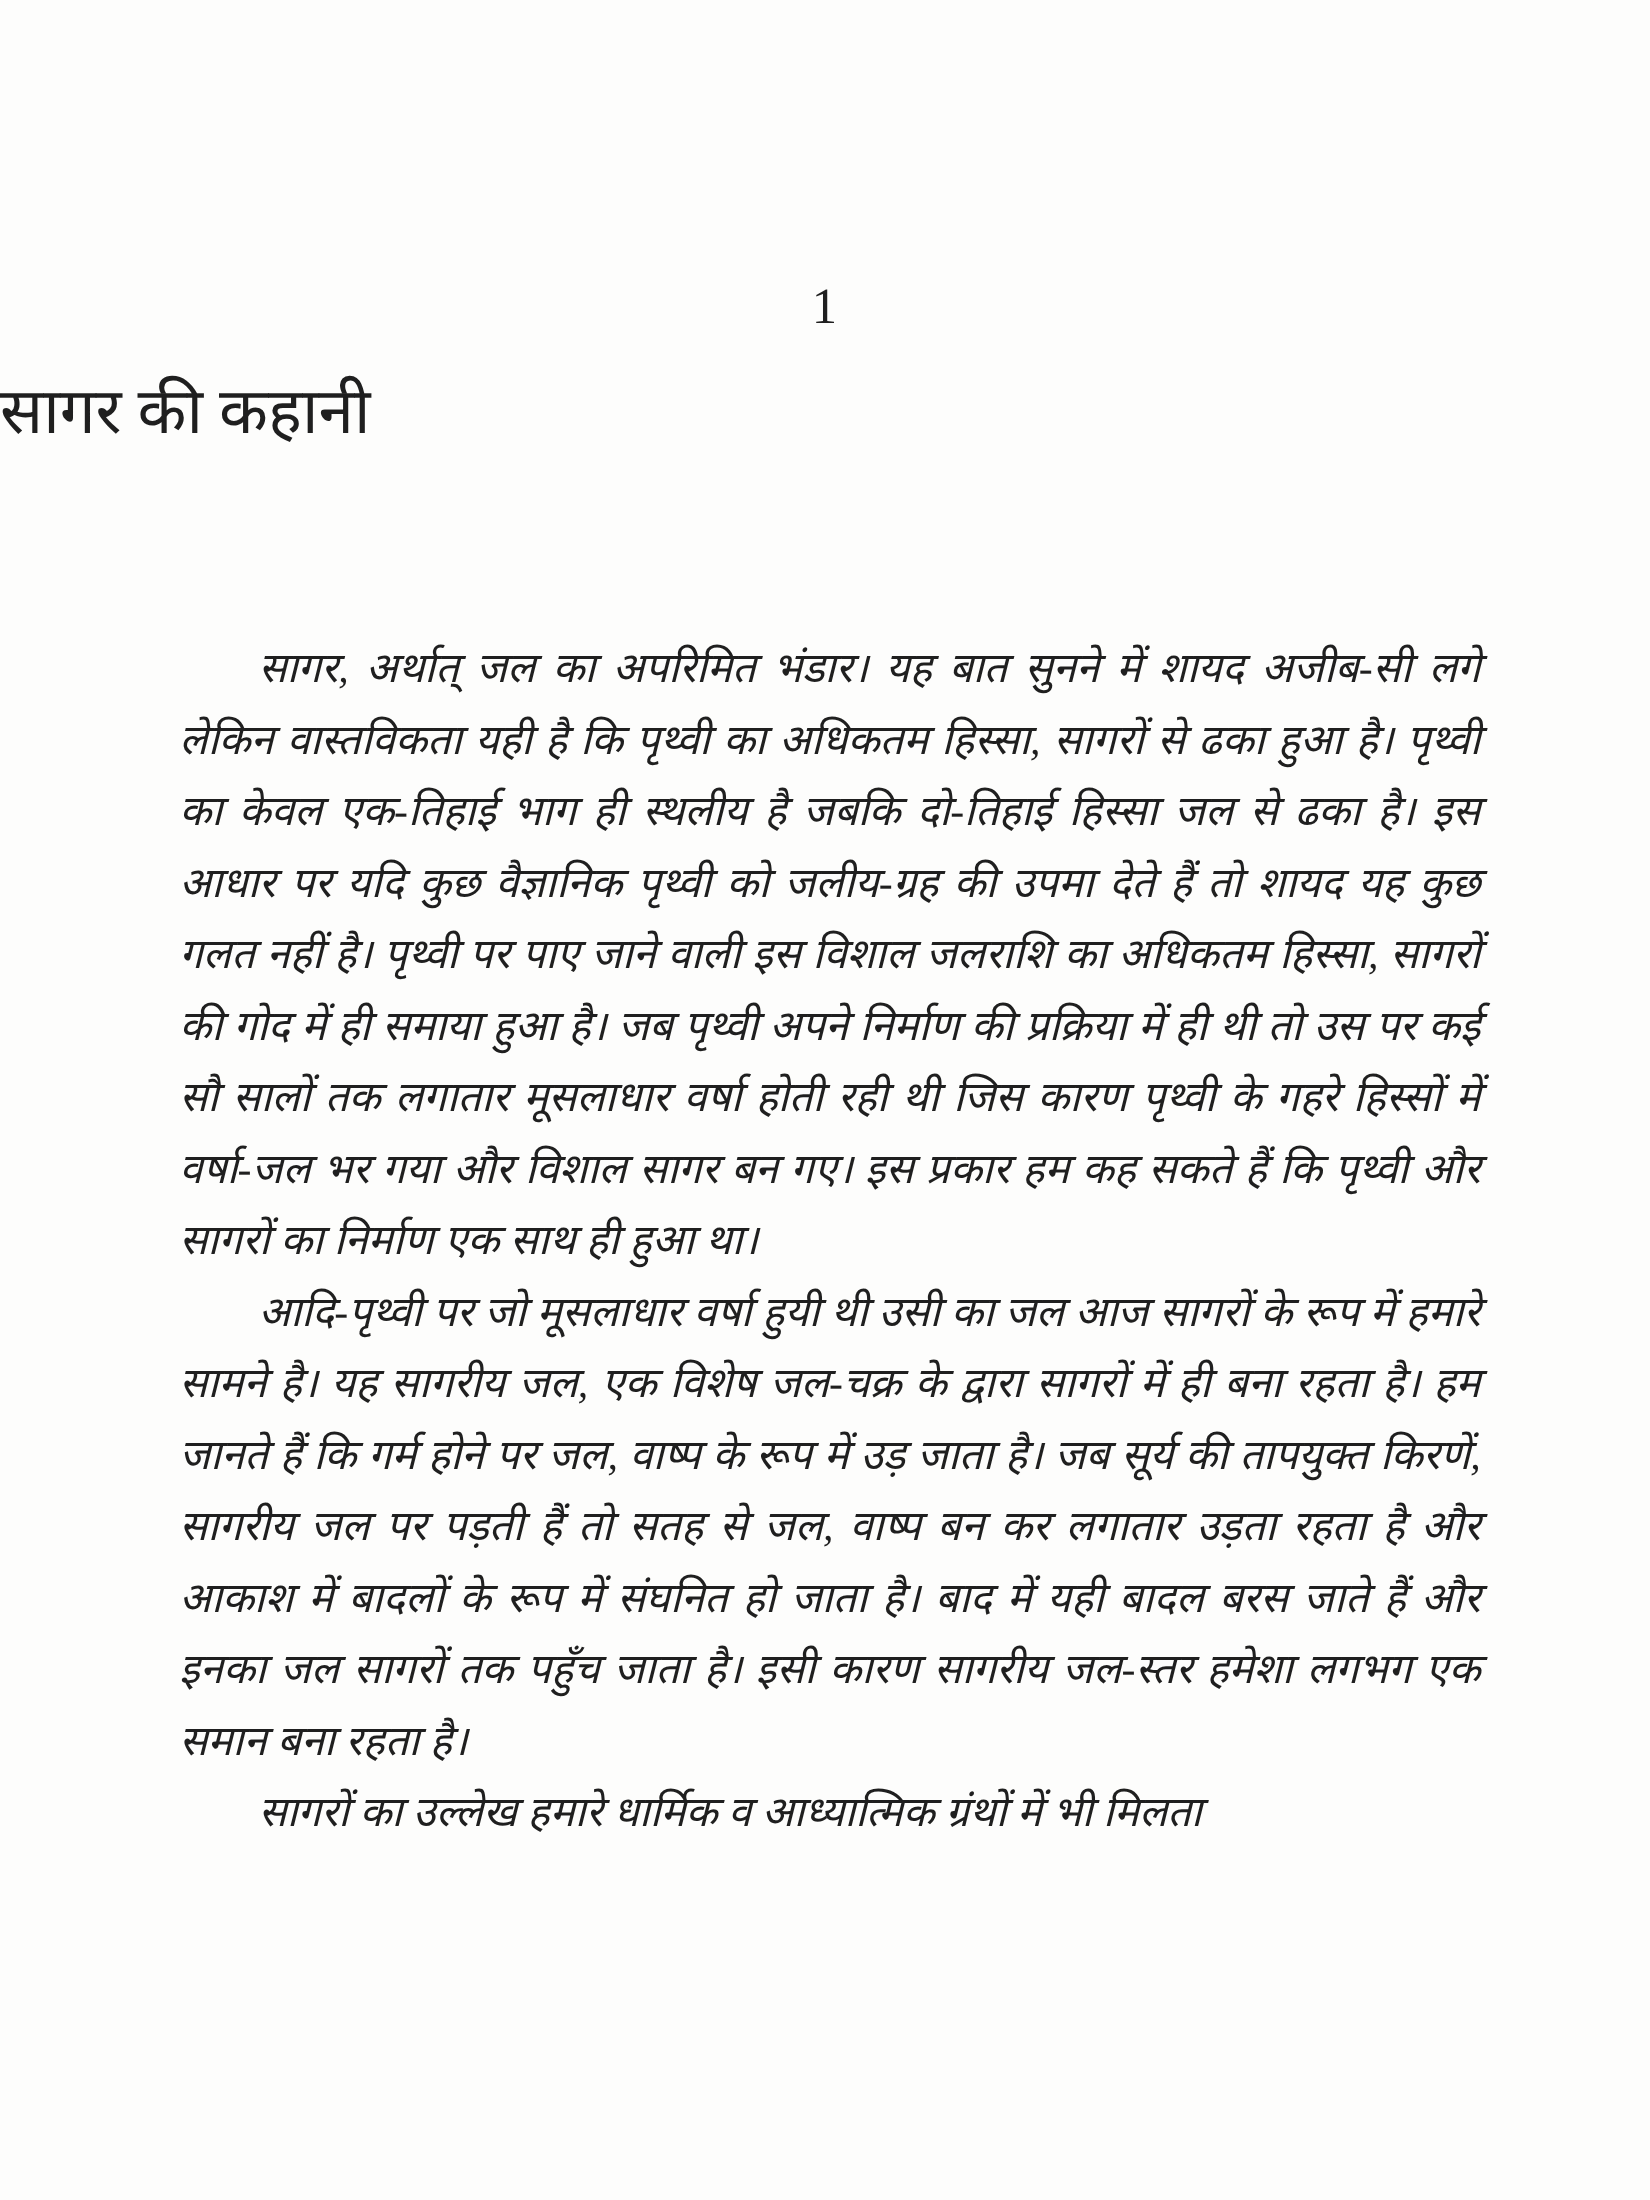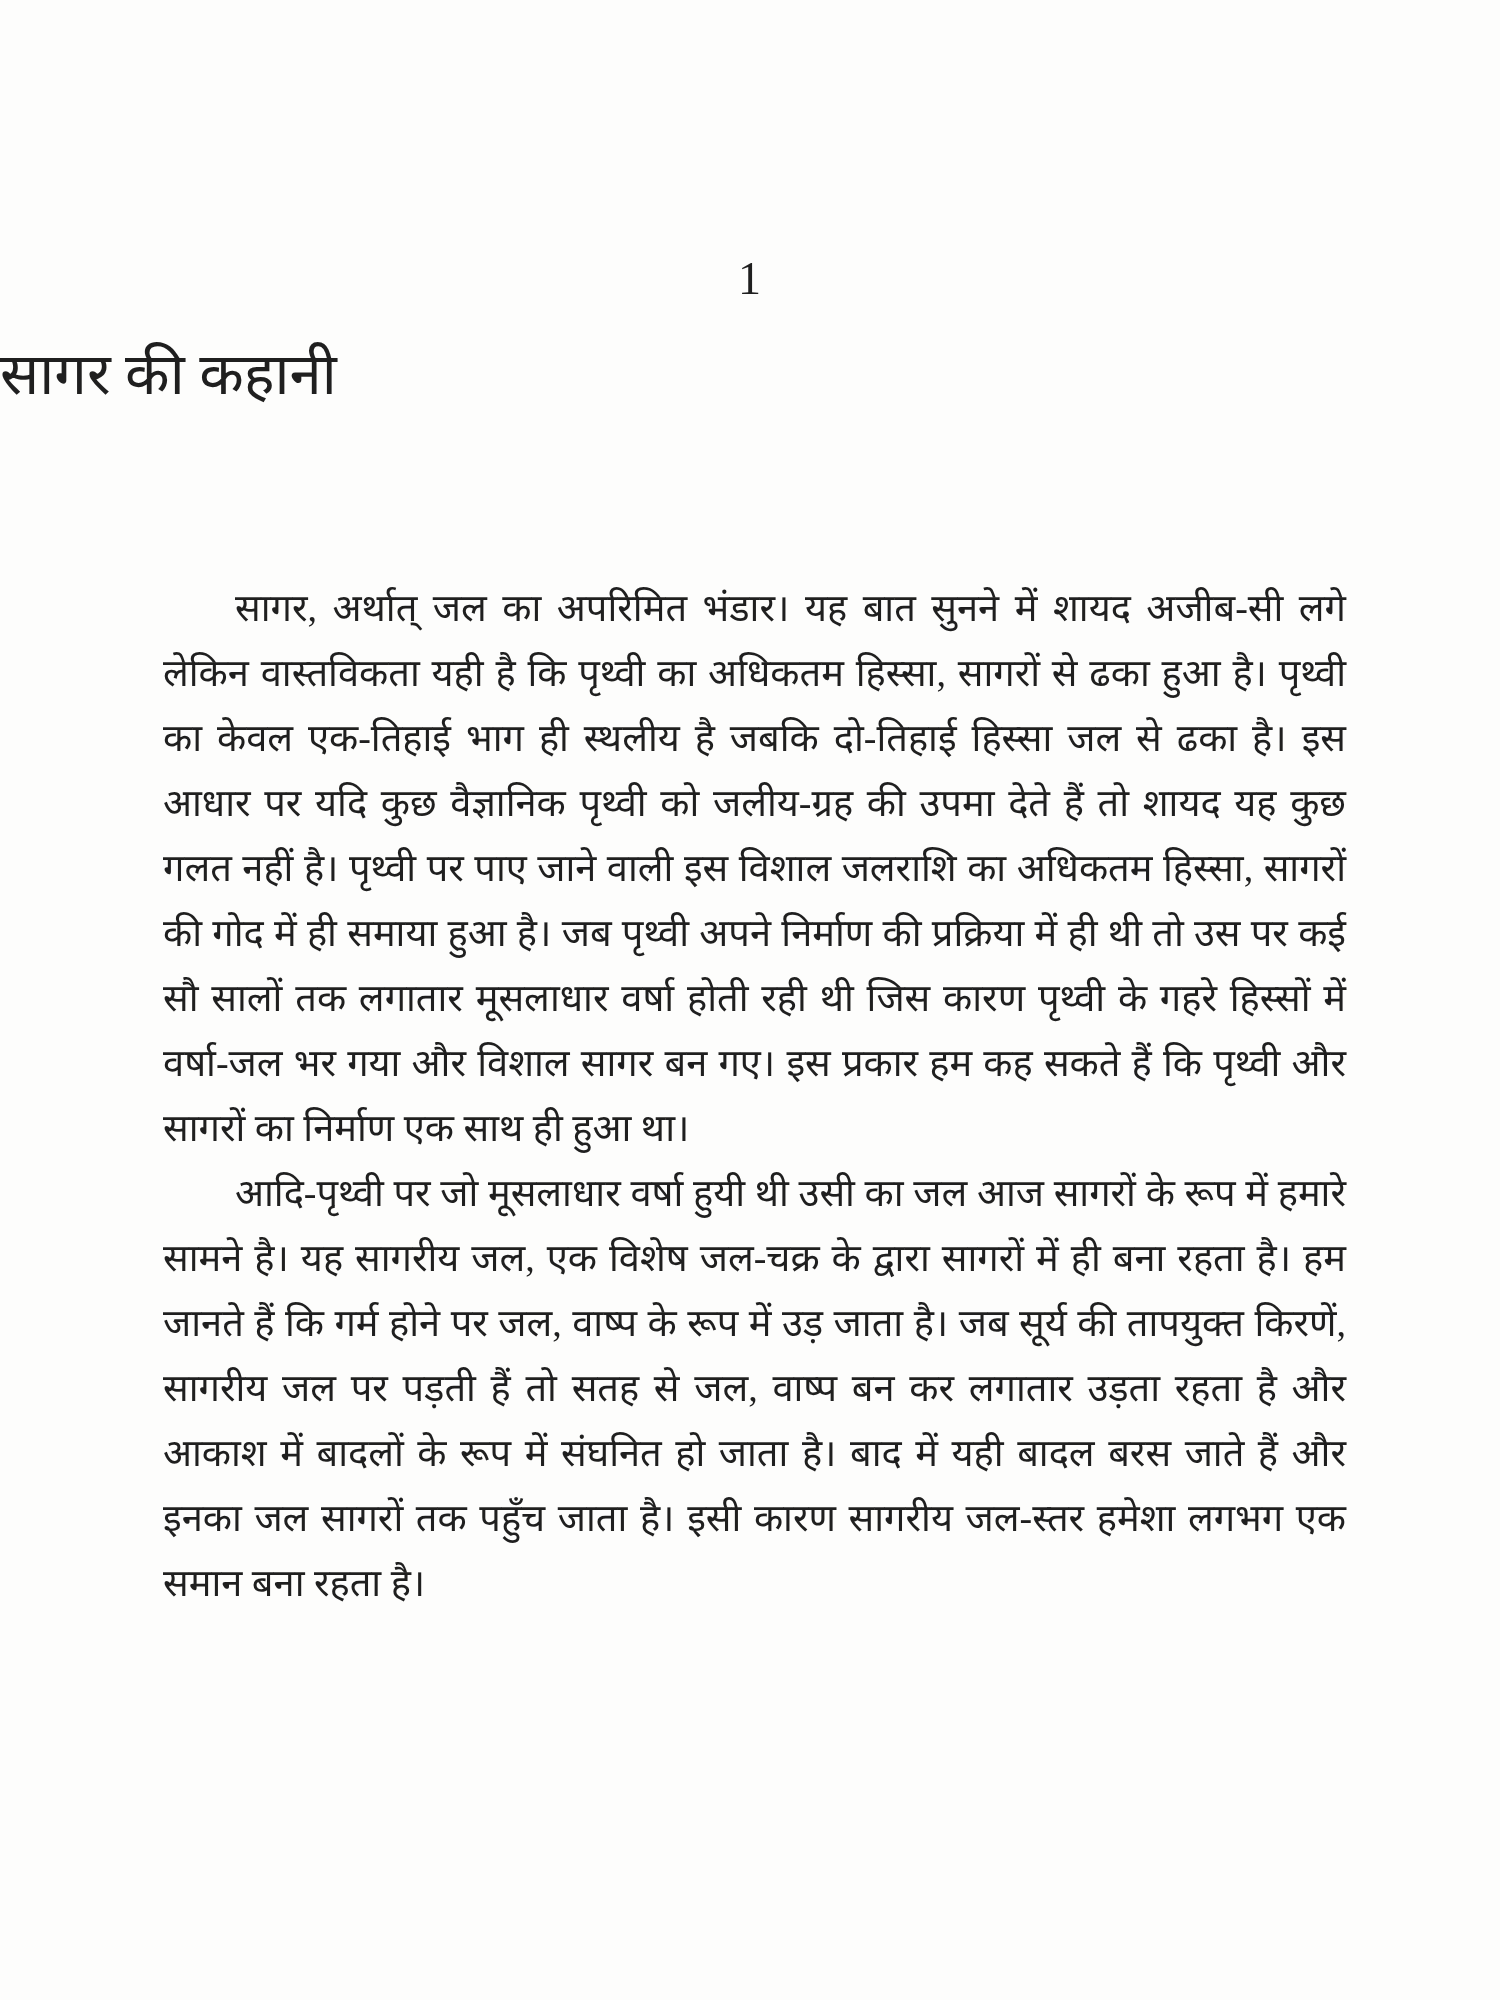--- a/index.html
+++ b/index.html
@@ -37,30 +37,32 @@
   }
   .body-text {
     position: absolute;
     top: 576px;
     left: 163px;
     width: 1183px;
     font-size: 38px;
     line-height: 65px;
     text-align: justify;
     text-justify: inter-word;
+    font-style: italic;
   }
   .body-text p {
     margin: 0;
     padding: 0;
     text-indent: 72px;
   }
 </style>
 </head>
 <body>
 
 <div class="page" style="color: rgb(31, 31, 31); background: rgb(253, 253, 252);">
   <div class="chapter-number">1</div>
   <h1 class="chapter-title">सागर की कहानी</h1>
   <div class="body-text">
     <p>सागर, अर्थात् जल का अपरिमित भंडार। यह बात सुनने में शायद अजीब-सी लगे लेकिन वास्तविकता यही है कि पृथ्वी का अधिकतम हिस्सा, सागरों से ढका हुआ है। पृथ्वी का केवल एक-तिहाई भाग ही स्थलीय है जबकि दो-तिहाई हिस्सा जल से ढका है। इस आधार पर यदि कुछ वैज्ञानिक पृथ्वी को जलीय-ग्रह की उपमा देते हैं तो शायद यह कुछ गलत नहीं है। पृथ्वी पर पाए जाने वाली इस विशाल जलराशि का अधिकतम हिस्सा, सागरों की गोद में ही समाया हुआ है। जब पृथ्वी अपने निर्माण की प्रक्रिया में ही थी तो उस पर कई सौ सालों तक लगातार मूसलाधार वर्षा होती रही थी जिस कारण पृथ्वी के गहरे हिस्सों में वर्षा-जल भर गया और विशाल सागर बन गए। इस प्रकार हम कह सकते हैं कि पृथ्वी और सागरों का निर्माण एक साथ ही हुआ था।</p>
     <p>आदि-पृथ्वी पर जो मूसलाधार वर्षा हुयी थी उसी का जल आज सागरों के रूप में हमारे सामने है। यह सागरीय जल, एक विशेष जल-चक्र के द्वारा सागरों में ही बना रहता है। हम जानते हैं कि गर्म होने पर जल, वाष्प के रूप में उड़ जाता है। जब सूर्य की तापयुक्त किरणें, सागरीय जल पर पड़ती हैं तो सतह से जल, वाष्प बन कर लगातार उड़ता रहता है और आकाश में बादलों के रूप में संघनित हो जाता है। बाद में यही बादल बरस जाते हैं और इनका जल सागरों तक पहुँच जाता है। इसी कारण सागरीय जल-स्तर हमेशा लगभग एक समान बना रहता है।</p>
+    <p>सागरों का उल्लेख हमारे धार्मिक व आध्यात्मिक ग्रंथों में भी मिलता</p>
   </div>
 </div>
 
 </body></html>

